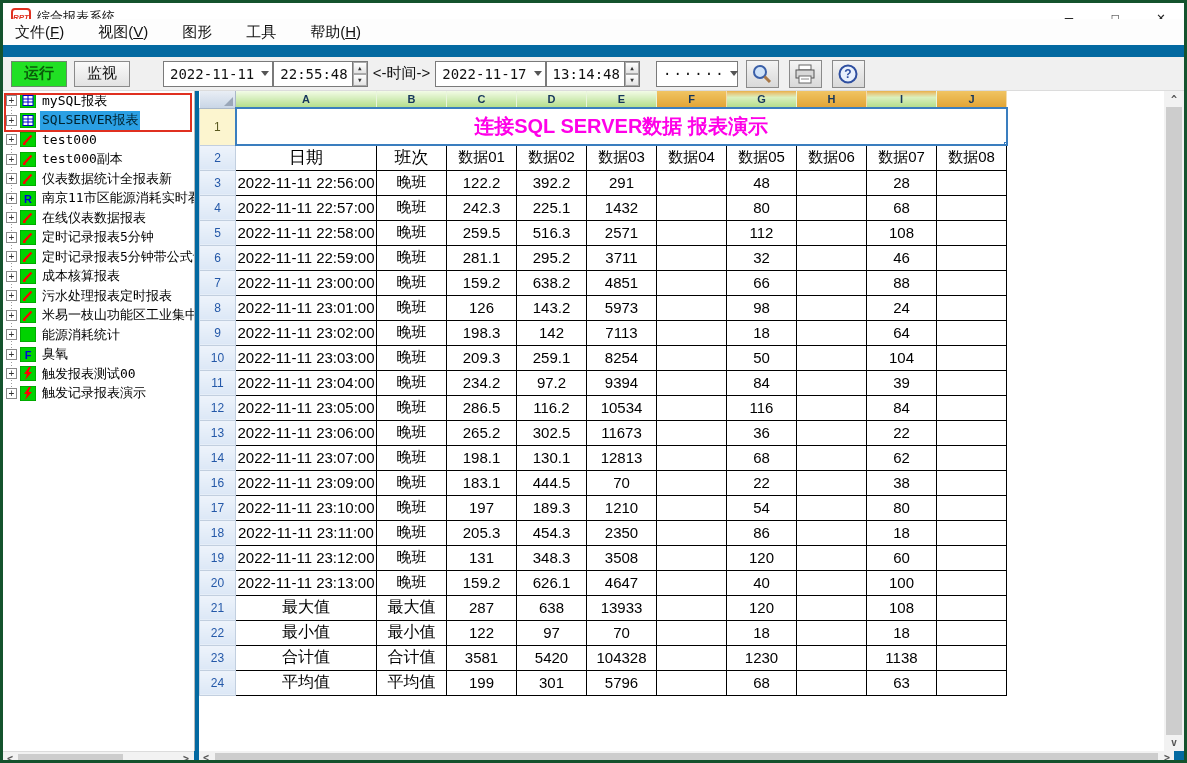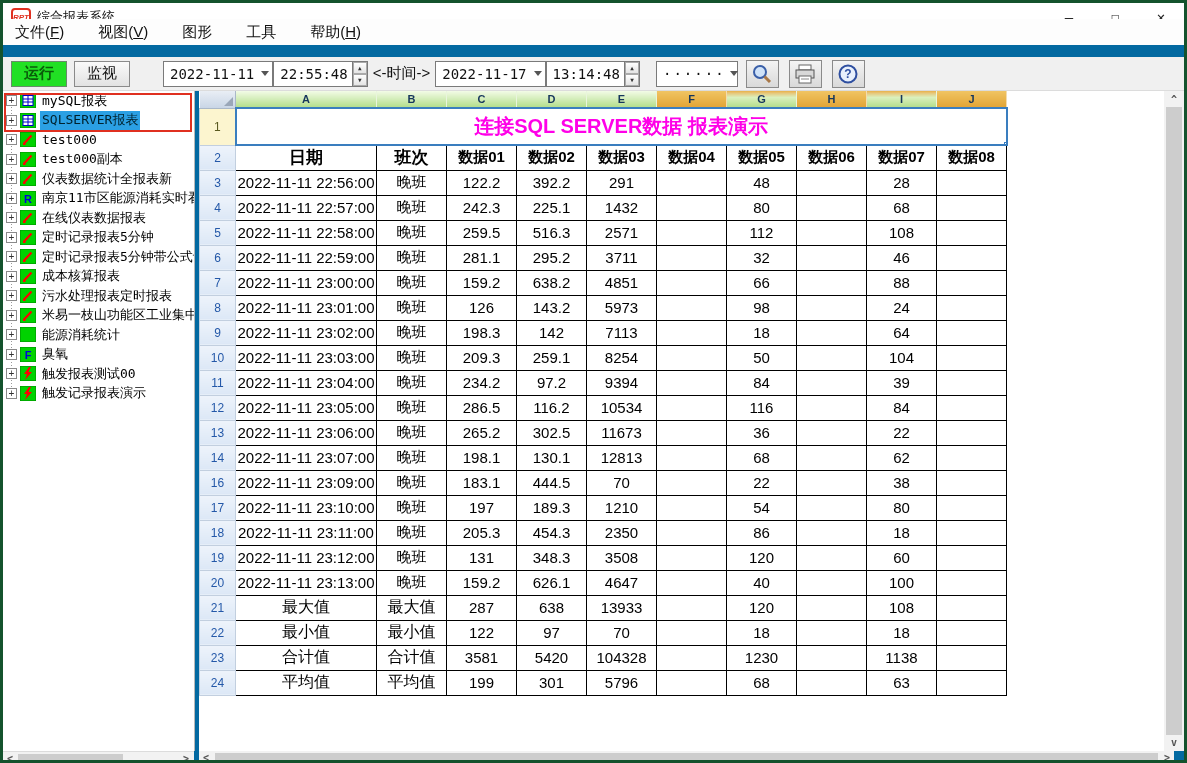--- a/index.html
+++ b/index.html
@@ -49,21 +49,21 @@
   .hg { background:linear-gradient(#f2fbe6,#b4de8c); }
   .ho { background:linear-gradient(#f0c463,#e2a536); border-right-color:#f3dcae; }
   .hm { background:linear-gradient(#e9b148 0%,#e6c77c 14%,#daf0bd 40%,#b4de8c 100%); }
   .corner { background:linear-gradient(#e9eef5,#c9d6e6); border-right:1px solid #aab8c8; border-bottom:1px solid #aab8c8; position:relative; }
   .corner span { position:absolute; right:2px; bottom:2px; width:0; height:0; border-bottom:9px solid #9aa7b8; border-left:9px solid transparent; }
   .rowhdr { background:linear-gradient(#eef4fb,#dce8f6); color:#2458a8; font-size:12px; text-align:center; border:1px solid #c2cfdf; border-top-color:#e8eef8; }
   .rowhdr.r1 { background:#fcf5cf; color:#5a5a20; }
   .cell { border:1px solid #000; text-align:center; font-size:15px; color:#000; height:25px; background:#fff; }
   .titlecell { border:2px solid #3a7ebf; text-align:center; font-size:20px; font-weight:bold; color:#ff00e8; height:37px; position:relative; background:#fff; }
   .handle { position:absolute; right:-3px; bottom:-3px; width:5px; height:5px; background:#fff; border:1px solid #3a7ebf; }
-  .hrow .cell { font-weight:bold; }
+  .hrow .cell { font-weight:normal; }
   .hrow .big { font-size:17px; }
   .sumlabel { font-size:16px;margin-top:24px; }
 
   
   .vscroll { position:absolute; right:0; top:88px; width:20px; height:660px; background:#f2f2f2; }
   .vscroll .thumb { position:absolute; left:2px; right:2px; top:16px; bottom:16px; background:#cdcdcd; }
   .sarrow { position:absolute; color:#555; font-size:10px; font-weight:bold; width:100%; text-align:center; font-family:"DejaVu Sans Mono", monospace; }
   .hscroll { position:absolute; top:748px; height:15px; background:#f2f2f2; }
   .hscroll .thumb { position:absolute; top:2px; bottom:2px; background:#cdcdcd; }
   .hs-tree { left:0; width:191px; border-top:1px solid #dcdcdc; }

